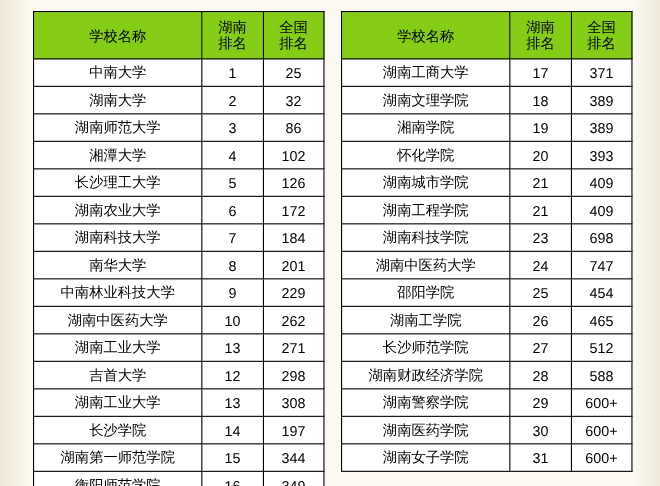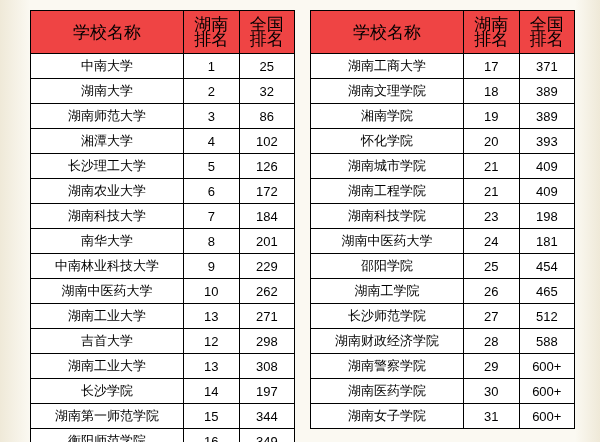--- a/index.html
+++ b/index.html
@@ -44,22 +44,22 @@
   }
   table.rank-table td, table.rank-table th {
     border: 1px solid #000000;
     text-align: center;
     vertical-align: middle;
     font-weight: normal;
     color: #000000;
     padding: 0;
   }
   table.rank-table thead th {
-    background: #ef4444;
-    font-size: 17px;
+    background: #84cc16;
+    font-size: 13px;
     height: 42px;
     line-height: 15px;
     font-weight: normal;
   }
   table.rank-table tbody td {
     height: 24px;
     font-size: 13px;
   }
   td.name-cell {
     font-size: 13px;
@@ -257,26 +257,26 @@
             <td class="num-cell">409</td>
           </tr>
           <tr>
             <td class="name-cell">湖南工程学院</td>
             <td class="num-cell">21</td>
             <td class="num-cell">409</td>
           </tr>
           <tr>
             <td class="name-cell">湖南科技学院</td>
             <td class="num-cell">23</td>
-            <td class="num-cell">198</td>
+            <td class="num-cell">698</td>
           </tr>
           <tr>
             <td class="name-cell">湖南中医药大学</td>
             <td class="num-cell">24</td>
-            <td class="num-cell">181</td>
+            <td class="num-cell">747</td>
           </tr>
           <tr>
             <td class="name-cell">邵阳学院</td>
             <td class="num-cell">25</td>
             <td class="num-cell">454</td>
           </tr>
           <tr>
             <td class="name-cell">湖南工学院</td>
             <td class="num-cell">26</td>
             <td class="num-cell">465</td>

